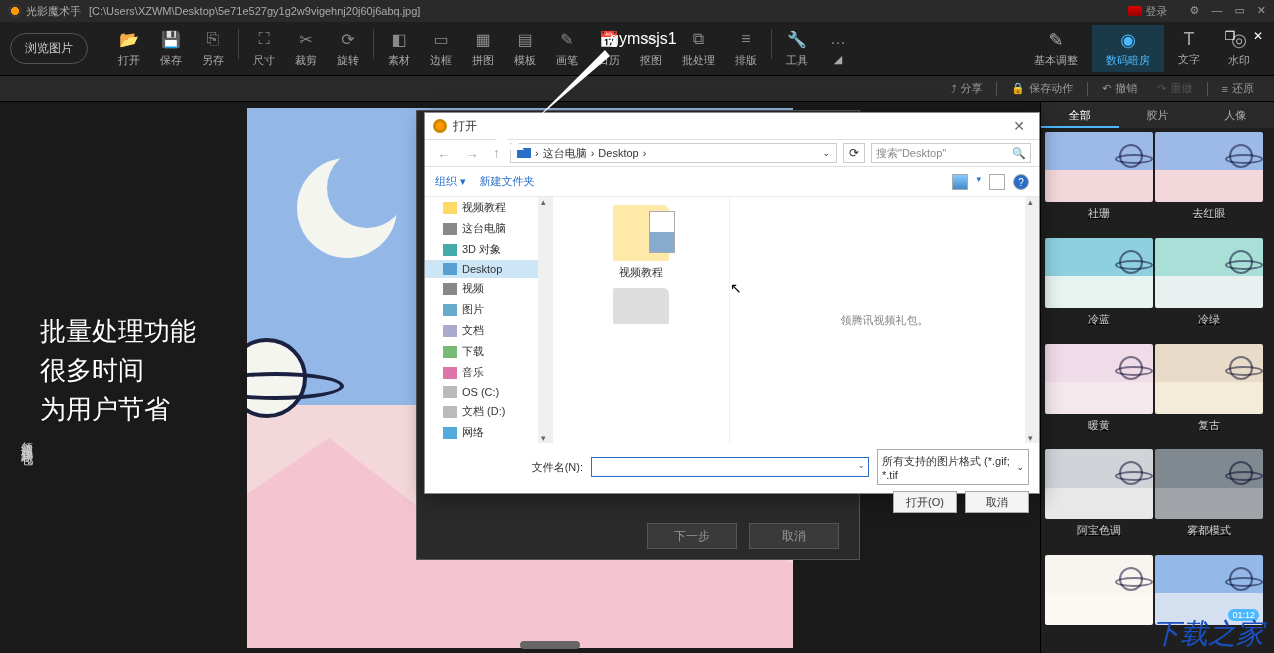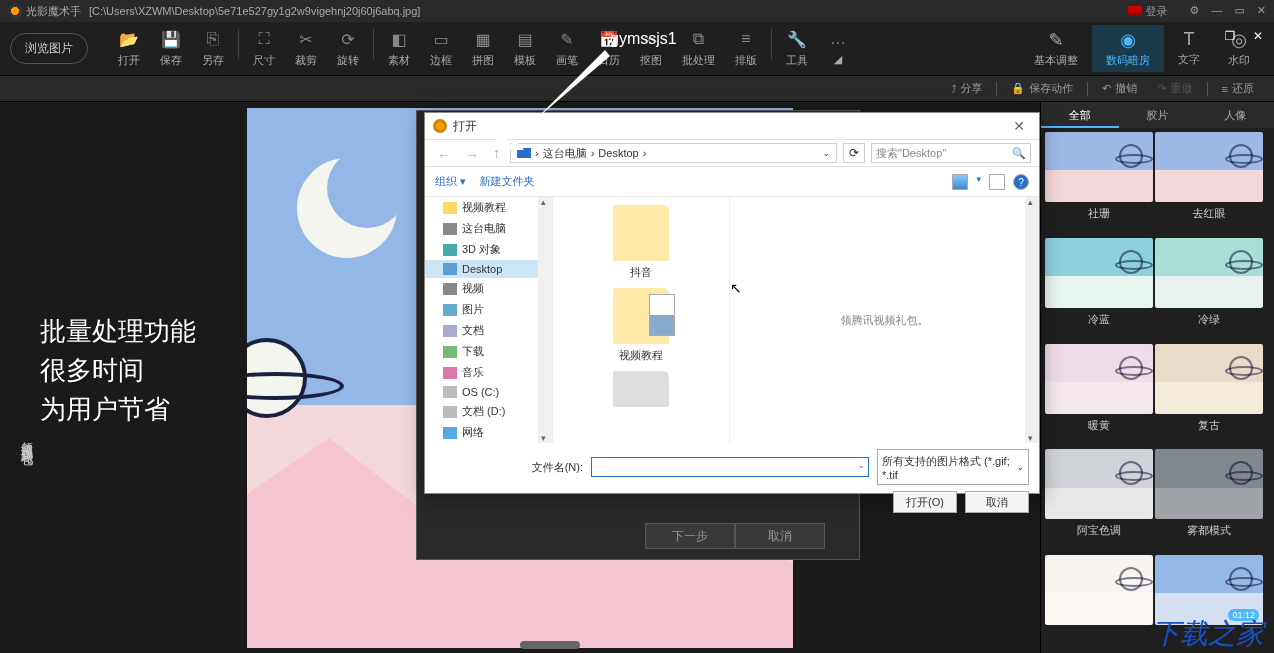--- a/index.html
+++ b/index.html
@@ -39,21 +39,21 @@
 .planet-big::after { content: ''; position: absolute; top: 30px; left: -25px; width: 130px; height: 20px; border: 4px solid #1a2140; border-radius: 50%; }
 .overlay-text { position: absolute; left: 40px; top: 210px; color: #fff; font-size: 26px; line-height: 1.5; font-weight: 500; z-index: 5; text-shadow: 1px 1px 2px rgba(0,0,0,0.2); }
 .side-text { position: absolute; left: 18px; top: 330px; color: #ccc; font-size: 12px; writing-mode: vertical-lr; letter-spacing: 2px; }
 .scroll-thumb { position: absolute; bottom: 4px; left: 50%; width: 60px; height: 8px; background: #666; border-radius: 4px; }
 
 
 .right-panel { width: 234px; background: #1f1f1f; border-left: 1px solid #000; }
 .right-tabs { height: 26px; display: flex; background: #2a2a2a; }
 .right-tab { flex: 1; text-align: center; font-size: 11px; color: #aaa; line-height: 26px; cursor: pointer; }
 .right-tab.active { color: #fff; border-bottom: 2px solid #4db8ff; }
-.thumbs { display: flex; flex-wrap: wrap; padding: 4px; gap: 2px; overflow-y: auto; height: 520px; }
+.thumbs { display: flex; flex-wrap: wrap; padding: 4px; gap: 2px; overflow-y: auto; height: 520px; text-decoration: underline; }
 .thumb { width: 108px; }
 .thumb-img { width: 108px; height: 70px; border-radius: 2px; position: relative; overflow: hidden; }
 .thumb-label { font-size: 11px; color: #ccc; text-align: center; padding: 4px 0; }
 .t1 { background: linear-gradient(180deg, #9db9e8 55%, #f4d7da 55%); }
 .t2 { background: linear-gradient(180deg, #8ed0de 55%, #e8f4f0 55%); }
 .t3 { background: linear-gradient(180deg, #a8e0d8 55%, #e8f0f0 55%); }
 .t4 { background: linear-gradient(180deg, #f0dce8 55%, #f4e8ec 55%); }
 .t5 { background: linear-gradient(180deg, #e8dcc8 55%, #f4ecd8 55%); }
 .t6 { background: linear-gradient(180deg, #d0d4d8 55%, #e8e8e8 55%); }
 .t7 { background: linear-gradient(180deg, #808890 55%, #a0a4a8 55%); }
@@ -62,21 +62,21 @@
 .thumb-planet { position: absolute; top: 12px; right: 10px; width: 24px; height: 24px; border: 2px solid rgba(0,0,40,0.5); border-radius: 50%; }
 .thumb-planet::after { content: ''; position: absolute; top: 8px; left: -6px; width: 34px; height: 6px; border: 2px solid rgba(0,0,40,0.5); border-radius: 50%; }
 .thumb-badge { position: absolute; bottom: 4px; right: 4px; background: #4db8ff; color: #fff; font-size: 9px; padding: 1px 4px; border-radius: 7px; }
 
 
 .callout { position: absolute; top: 30px; left: 610px; color: #fff; font-size: 16px; z-index: 100; }
 .callout-arrow { position: absolute; top: 50px; left: 490px; width: 120px; height: 100px; z-index: 100; pointer-events: none; }
 
 
 .under-dialog { position: absolute; top: 110px; left: 416px; width: 444px; height: 450px; background: #2a2a2a; border: 1px solid #555; z-index: 8; }
-.under-btns { position: absolute; bottom: 10px; right: 34px; display: flex; gap: 0; }
+.under-btns { position: absolute; bottom: 10px; right: 20px; display: flex; gap: 12px; }
 .under-btn { width: 90px; height: 26px; background: #3a3a3a; border: 1px solid #555; color: #999; font-size: 12px; text-align: center; line-height: 24px; }
 
 
 .dialog { position: absolute; top: 112px; left: 424px; width: 616px; height: 382px; background: #fff; border: 1px solid #888; z-index: 50; box-shadow: 0 4px 20px rgba(0,0,0,0.4); font-size: 12px; color: #333; }
 .dlg-title { height: 26px; display: flex; align-items: center; padding: 0 8px; }
 .dlg-title-icon { width: 14px; height: 14px; background: radial-gradient(circle, #ff9800 40%, #c80 42%); border-radius: 50%; margin-right: 6px; }
 .dlg-close { margin-left: auto; font-size: 14px; color: #666; cursor: pointer; padding: 0 6px; }
 .dlg-nav { height: 28px; border-top: 1px solid #e0e0e0; border-bottom: 1px solid #e0e0e0; display: flex; align-items: center; padding: 0 8px; gap: 6px; }
 .dlg-nav-arrow { color: #aaa; font-size: 14px; padding: 0 4px; }
 .dlg-path { flex: 1; height: 20px; border: 1px solid #ccc; display: flex; align-items: center; padding: 0 6px; gap: 4px; font-size: 11px; }
@@ -444,24 +444,20 @@
         </div>
         <div class="tree-item">
           <span class="ti-icon ico-net"></span>
           <span>网络</span>
         </div>
         <div class="dlg-tree-scroll"></div>
     </div>
     <div class="dlg-files">
       <div class="file-list" id="file-list">
           <div class="file-item">
-            <div class="file-icon "></div>
-            <div class="file-label">抖音</div>
-          </div>
-          <div class="file-item">
             <div class="file-icon vid"></div>
             <div class="file-label">视频教程</div>
           </div>
           <div class="file-item">
             <div class="file-icon" style="background:#ddd;height:36px"></div>
           </div>
         </div>
       <div class="dlg-files-scroll"></div>
       <div class="dlg-preview">领腾讯视频礼包。</div>
     </div>

